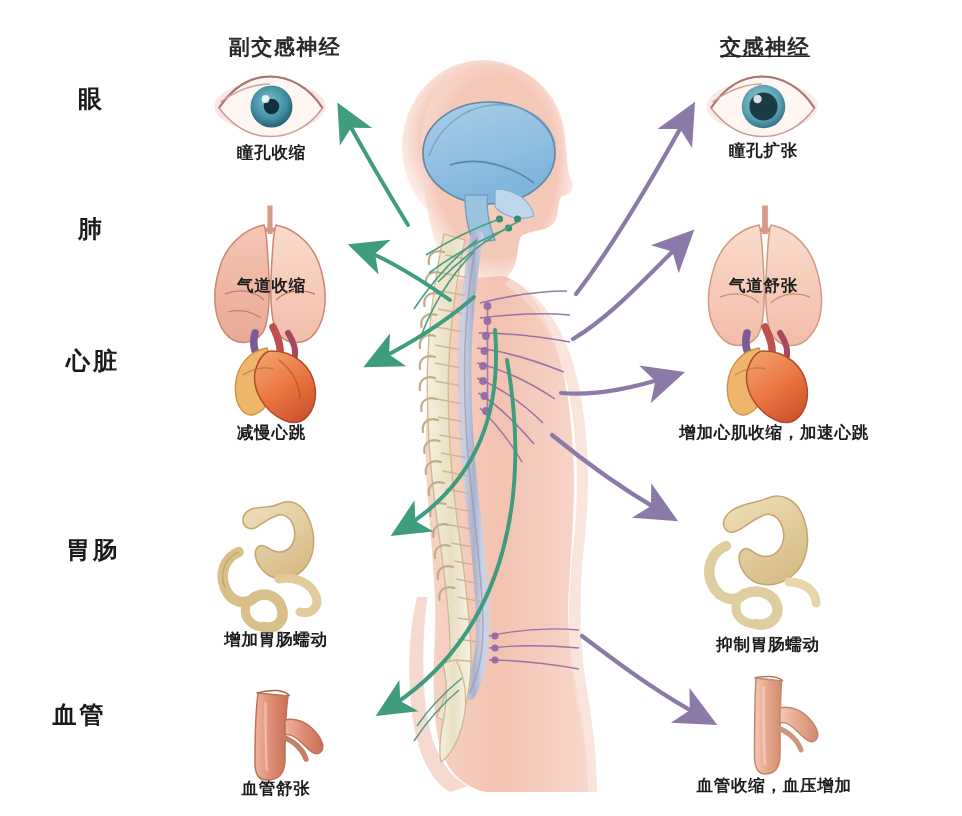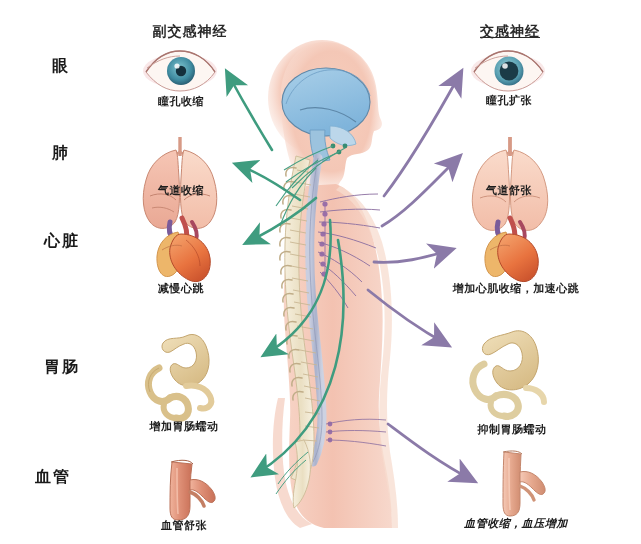--- a/index.html
+++ b/index.html
@@ -414,16 +414,16 @@
     <div class="txt organ-cap center" style="left:181px;top:78px;margin-top:16px;">瞳孔收缩</div>
     <div class="txt organ-cap center" style="left:181px;top:183px;text-align:center;">气道收缩</div>
     <div class="txt organ-cap center" style="left:181px;top:281px;">减慢心跳</div>
     <div class="txt organ-cap center" style="left:184px;top:419px;">增加胃肠蠕动</div>
     <div class="txt organ-cap center" style="left:184px;top:518px;">血管舒张</div>
 
     <div class="txt organ-cap center" style="left:509px;top:93px;">瞳孔扩张</div>
     <div class="txt organ-cap center" style="left:509px;top:183px;">气道舒张</div>
     <div class="txt organ-cap center" style="left:516px;top:281px;">增加心肌收缩，加速心跳</div>
     <div class="txt organ-cap center" style="left:512px;top:422px;">抑制胃肠蠕动</div>
-    <div class="txt organ-cap center" style="left:516px;top:516px;font-style:italic;">血管收缩，血压增加</div>
+    <div class="txt organ-cap center" style="left:516px;top:516px;">血管收缩，血压增加</div>
   </div>
 
 </div>
 
 </body></html>

